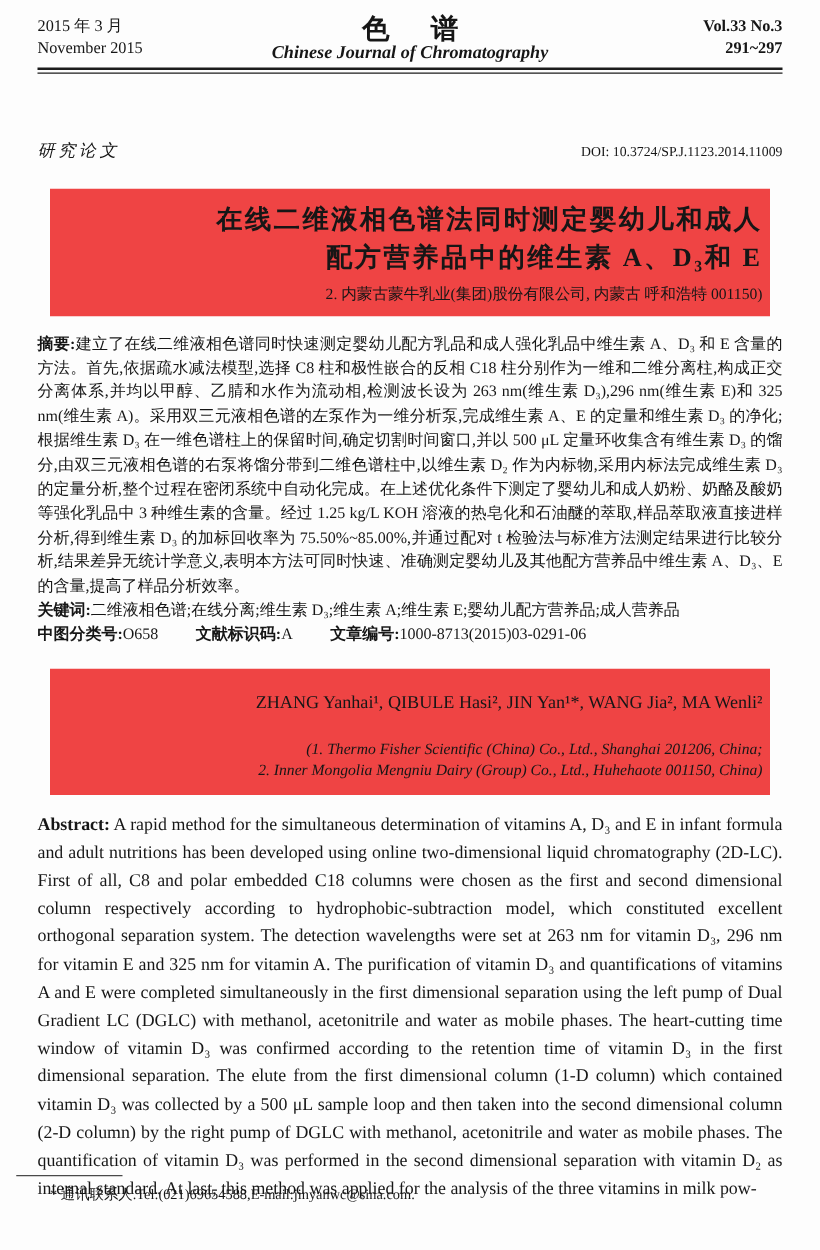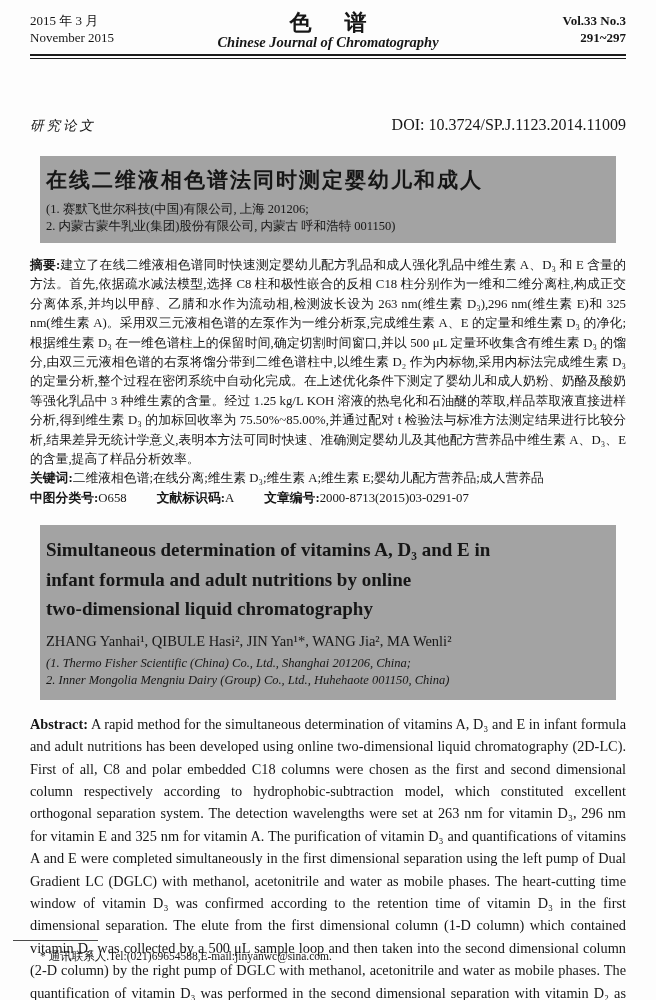--- a/index.html
+++ b/index.html
@@ -11,39 +11,39 @@
   
   .header-top{display:flex;justify-content:space-between;align-items:flex-start;}
   .h-left,.h-right{font-size:13px;line-height:17px;width:120px;}
   .h-right{text-align:right;font-weight:bold;}
   .h-center{flex:1;text-align:center;}
   .masthead-cn{font-size:22px;font-weight:bold;white-space:pre;line-height:22px;}
   .masthead-en{font-size:14.5px;font-weight:bold;font-style:italic;line-height:17px;}
   .header-rule{margin-top:3px;height:2px;border-top:2px solid #1c1c1c;border-bottom:1px solid #1c1c1c;}
   .header-sub{display:flex;justify-content:space-between;align-items:baseline;margin-top:14px;gap:24px;}
   .article-type{font-style:italic;font-size:13.5px;letter-spacing:3px;}
-  .doi{font-size:16px;margin-top:43px;}
+  .doi{font-size:11px;margin-top:43px;}
   
-  .graybox{background:#a3a3a3;margin-left:10px;margin-right:10px;text-align:left;}
+  .graybox{background:#ef4444;margin-left:10px;margin-right:10px;text-align:right;}
   .box-cn{margin-top:21px;padding:9px 6px 9px;}
   .cn-title{font-size:21px;font-weight:bold;line-height:31px;letter-spacing:2px;}
   .cn-authors{font-size:15px;margin-top:11px;white-space:pre;}
   .cn-affil{font-size:12.5px;line-height:16.5px;margin-top:5px;}
   .cn-affil div{line-height:16.5px;}
   
   .abs-cn{margin:13px 0 0 0;font-size:12.8px;line-height:19.4px;text-align:justify;}
   .kw{margin:0;font-size:12.8px;line-height:19.4px;text-align:justify;}
   .meta-line{margin:0;font-size:12.8px;line-height:19.4px;}
   .meta-pair{margin-right:30px;}
   .lbl{font-weight:bold;}
   
   .box-en{margin-top:17px;padding:10px 6px 10px;}
   .en-title{font-size:19px;font-weight:bold;line-height:29.5px;}
   .en-authors{font-size:14.5px;margin-top:9px;}
-  .en-affil{font-size:12.5px;font-style:italic;line-height:17.5px;margin-top:5px;}
+  .en-affil{font-size:12.5px;font-style:italic;line-height:17.5px;margin-top:20px;}
   
   .abs-en{margin:13px 0 0 0;font-size:14.3px;line-height:22.4px;text-align:justify;}
   
   .footnote{position:absolute;left:13px;right:30px;top:940px;font-size:11.5px;line-height:17px;}
   .foot-rule{width:85px;border:none;border-top:1.5px solid #4a4a4a;margin:0 0 7px 0;}
   .foot-line1{padding-left:27px;}
   .foot-line2{padding-left:39px;}
 </style>
 </head>
 <body>
@@ -68,39 +68,34 @@
     <div class="header-rule"></div>
     <div class="header-sub">
       <span class="article-type">研究论文</span>
       <span class="doi">DOI: 10.3724/SP.J.1123.2014.11009</span>
     </div>
   </header>
 
   <section class="graybox box-cn">
     <div class="cn-title">
       <div>在线二维液相色谱法同时测定婴幼儿和成人</div>
+      <div>配方营养品中的维生素 A、D₃和 E</div>
     </div>
     <div class="cn-affil">
-      <div>(1. 赛默飞世尔科技(中国)有限公司, 上海 201206;</div>
       <div>2. 内蒙古蒙牛乳业(集团)股份有限公司, 内蒙古 呼和浩特 001150)</div>
     </div>
   </section>
 
   <p class="abs-cn"><span class="lbl">摘要:</span><span>建立了在线二维液相色谱同时快速测定婴幼儿配方乳品和成人强化乳品中维生素 A、D₃ 和 E 含量的方法。首先,依据疏水减法模型,选择 C8 柱和极性嵌合的反相 C18 柱分别作为一维和二维分离柱,构成正交分离体系,并均以甲醇、乙腈和水作为流动相,检测波长设为 263 nm(维生素 D₃),296 nm(维生素 E)和 325 nm(维生素 A)。采用双三元液相色谱的左泵作为一维分析泵,完成维生素 A、E 的定量和维生素 D₃ 的净化;根据维生素 D₃ 在一维色谱柱上的保留时间,确定切割时间窗口,并以 500 μL 定量环收集含有维生素 D₃ 的馏分,由双三元液相色谱的右泵将馏分带到二维色谱柱中,以维生素 D₂ 作为内标物,采用内标法完成维生素 D₃ 的定量分析,整个过程在密闭系统中自动化完成。在上述优化条件下测定了婴幼儿和成人奶粉、奶酪及酸奶等强化乳品中 3 种维生素的含量。经过 1.25 kg/L KOH 溶液的热皂化和石油醚的萃取,样品萃取液直接进样分析,得到维生素 D₃ 的加标回收率为 75.50%~85.00%,并通过配对 t 检验法与标准方法测定结果进行比较分析,结果差异无统计学意义,表明本方法可同时快速、准确测定婴幼儿及其他配方营养品中维生素 A、D₃、E 的含量,提高了样品分析效率。</span></p>
 
   <p class="kw"><span class="lbl">关键词:</span><span>二维液相色谱;在线分离;维生素 D₃;维生素 A;维生素 E;婴幼儿配方营养品;成人营养品</span></p>
 
-  <p class="meta-line"><span class="meta-pair"><span class="lbl">中图分类号:</span><span>O658</span></span><span class="meta-pair"><span class="lbl">文献标识码:</span><span>A</span></span><span><span class="lbl">文章编号:</span><span>2000-8713(2015)03-0291-07</span></span></p>
+  <p class="meta-line"><span class="meta-pair"><span class="lbl">中图分类号:</span><span>O658</span></span><span class="meta-pair"><span class="lbl">文献标识码:</span><span>A</span></span><span><span class="lbl">文章编号:</span><span>1000-8713(2015)03-0291-06</span></span></p>
 
   <section class="graybox box-en">
-    <div class="en-title">
-      <div>Simultaneous determination of vitamins A, D₃ and E in</div>
-      <div>infant formula and adult nutritions by online</div>
-      <div>two-dimensional liquid chromatography</div>
-    </div>
     <div class="en-authors">ZHANG Yanhai¹, QIBULE Hasi², JIN Yan¹*, WANG Jia², MA Wenli²</div>
     <div class="en-affil">
       <div>(1. Thermo Fisher Scientific (China) Co., Ltd., Shanghai 201206, China;</div>
       <div>2. Inner Mongolia Mengniu Dairy (Group) Co., Ltd., Huhehaote 001150, China)</div>
     </div>
   </section>
 
   <p class="abs-en"><span class="lbl">Abstract:</span><span> A rapid method for the simultaneous determination of vitamins A, D₃ and E in infant formula and adult nutritions has been developed using online two-dimensional liquid chromatography (2D-LC). First of all, C8 and polar embedded C18 columns were chosen as the first and second dimensional column respectively according to hydrophobic-subtraction model, which constituted excellent orthogonal separation system. The detection wavelengths were set at 263 nm for vitamin D₃, 296 nm for vitamin E and 325 nm for vitamin A. The purification of vitamin D₃ and quantifications of vitamins A and E were completed simultaneously in the first dimensional separation using the left pump of Dual Gradient LC (DGLC) with methanol, acetonitrile and water as mobile phases. The heart-cutting time window of vitamin D₃ was confirmed according to the retention time of vitamin D₃ in the first dimensional separation. The elute from the first dimensional column (1-D column) which contained vitamin D₃ was collected by a 500 μL sample loop and then taken into the second dimensional column (2-D column) by the right pump of DGLC with methanol, acetonitrile and water as mobile phases. The quantification of vitamin D₃ was performed in the second dimensional separation with vitamin D₂ as internal standard. At last, this method was applied for the analysis of the three vitamins in milk pow-</span></p>
 
   <footer class="footnote">

